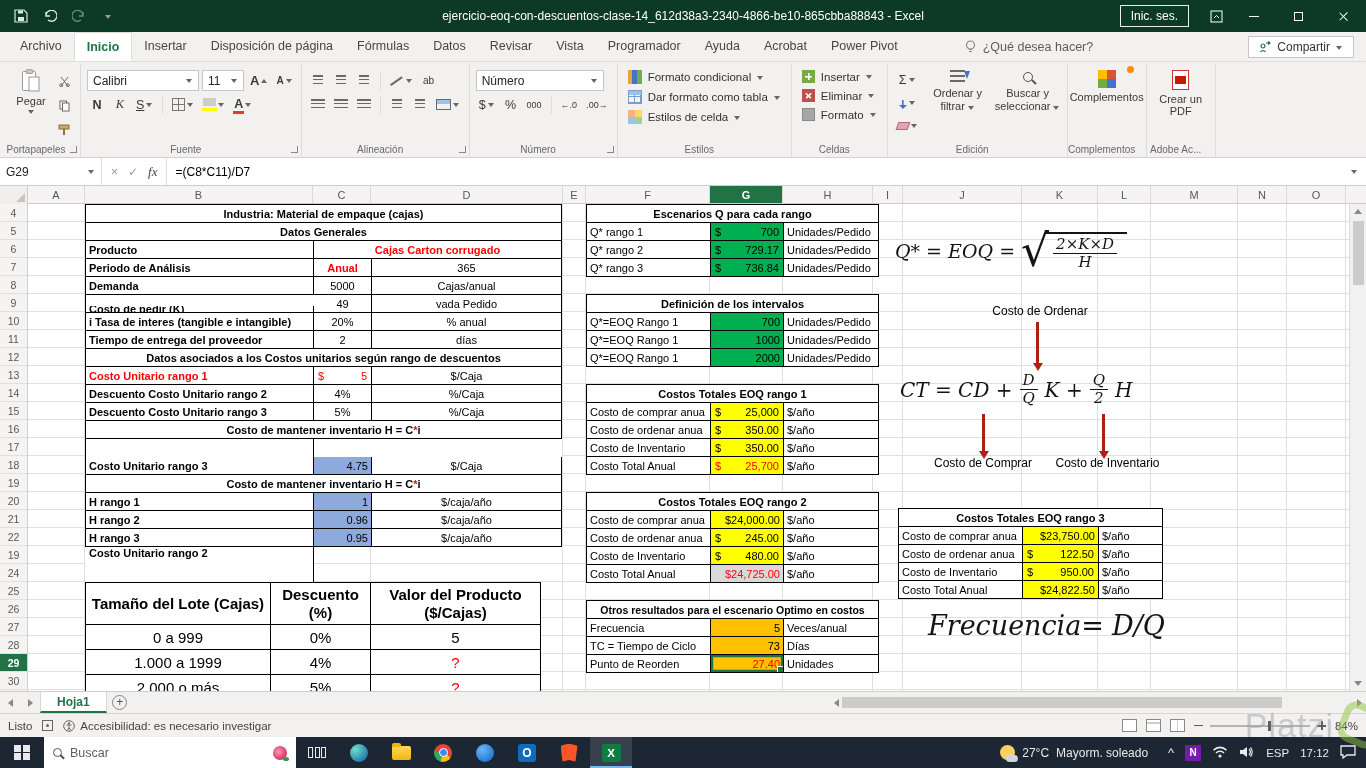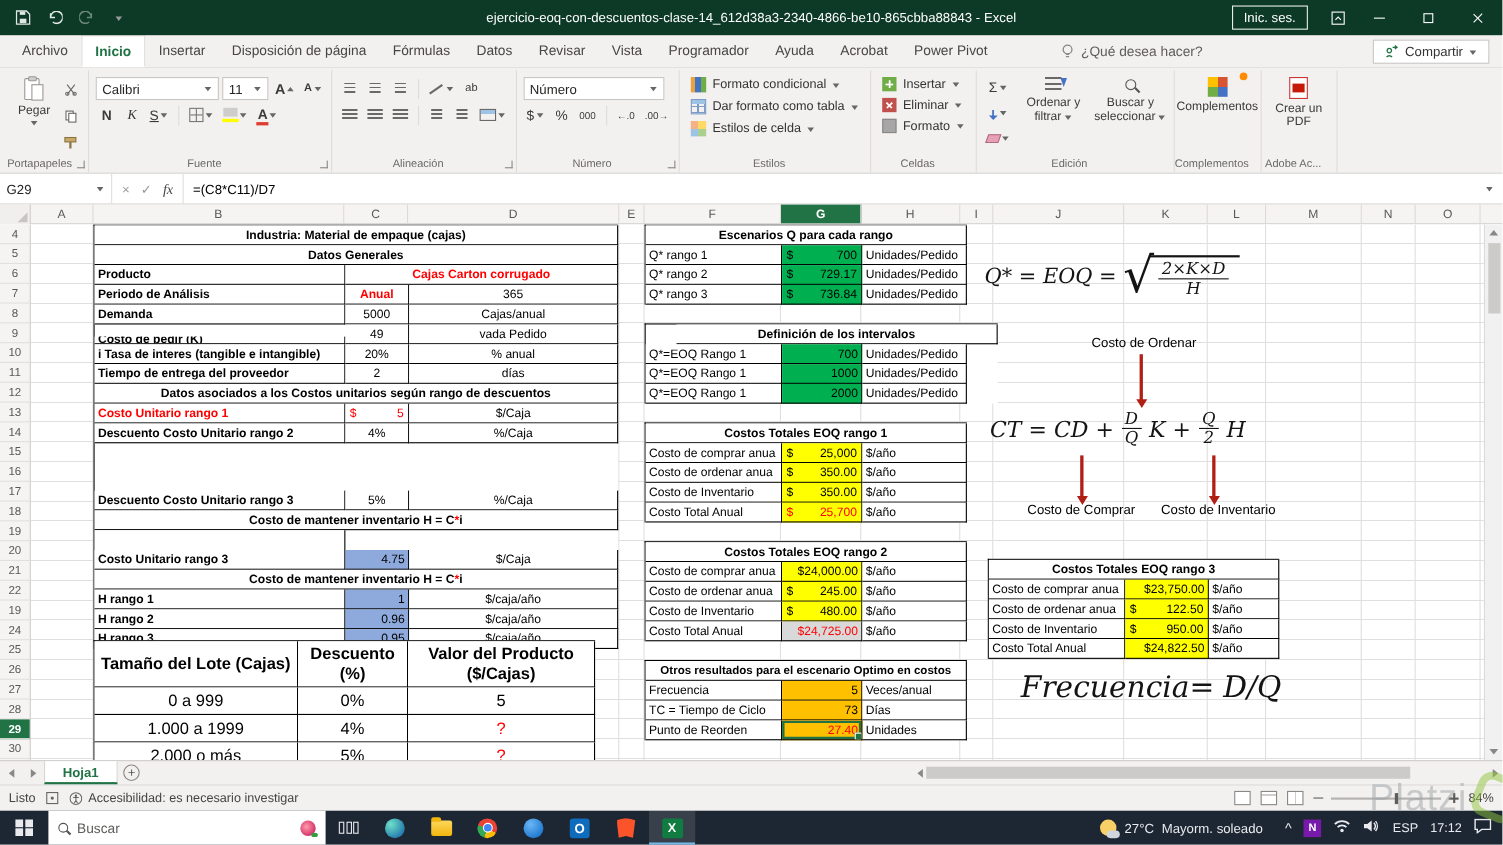--- a/index.html
+++ b/index.html
@@ -662,21 +662,21 @@
               <span>$</span>
               <span>5</span>
             </div>
             <div class="tcell ac" style="flex: 0 0 190px; width: 190px;">$/Caja</div>
           </div>
           <div class="trow" style="height: 18px;">
             <div class="tcell bold" style="flex: 0 0 228px; width: 228px;">Descuento Costo Unitario rango 2</div>
             <div class="tcell ac" style="flex: 0 0 58px; width: 58px;">4%</div>
             <div class="tcell ac" style="flex: 0 0 190px; width: 190px;">%/Caja</div>
           </div>
-          <div class="trow" style="height: 18px; margin-top: 43px;">
+          <div class="trow" style="height: 18px;">
             <div class="tcell bold" style="flex: 0 0 228px; width: 228px;">Descuento Costo Unitario rango 3</div>
             <div class="tcell ac" style="flex: 0 0 58px; width: 58px;">5%</div>
             <div class="tcell ac" style="flex: 0 0 190px; width: 190px;">%/Caja</div>
           </div>
           <div class="trow" style="height: 18px;">
             <div class="tcell ac bold" style="flex: 0 0 476px; width: 476px;">Costo de mantener inventario H = C<span class="redtx">*</span>i</div>
           </div>
           <div class="trow" style="height: 18px; flex-direction: column;">
             <div class="tcell bold" style="flex: 0 0 228px; width: 228px;">Costo Unitario rango 2</div>
             <div class="tcell ar f-blue" style="flex: 0 0 58px; width: 58px;">4.80</div>
@@ -729,21 +729,21 @@
           <div class="trow" style="height: 18px;">
             <div class="tcell" style="flex: 0 0 124px; width: 124px;">Q* rango 3</div>
             <div class="tcell f-green acc" style="flex: 0 0 73px; width: 73px;">
               <span>$</span>
               <span>736.84</span>
             </div>
             <div class="tcell" style="flex: 0 0 95px; width: 95px;">Unidades/Pedido</div>
           </div>
         </div>
         <div class="tbl" style="left: 586px; top: 90px;">
-          <div class="trow" style="height: 18px; margin-left: 28px;">
+          <div class="trow" style="height: 18px;">
             <div class="tcell ac bold" style="flex: 0 0 292px; width: 292px;">Definición de los intervalos</div>
           </div>
           <div class="trow" style="height: 18px;">
             <div class="tcell" style="flex: 0 0 124px; width: 124px;">Q*=EOQ Rango 1</div>
             <div class="tcell ar f-green" style="flex: 0 0 73px; width: 73px;">700</div>
             <div class="tcell" style="flex: 0 0 95px; width: 95px;">Unidades/Pedido</div>
           </div>
           <div class="trow" style="height: 18px;">
             <div class="tcell" style="flex: 0 0 124px; width: 124px;">Q*=EOQ Rango 1</div>
             <div class="tcell ar f-green" style="flex: 0 0 73px; width: 73px;">1000</div>

